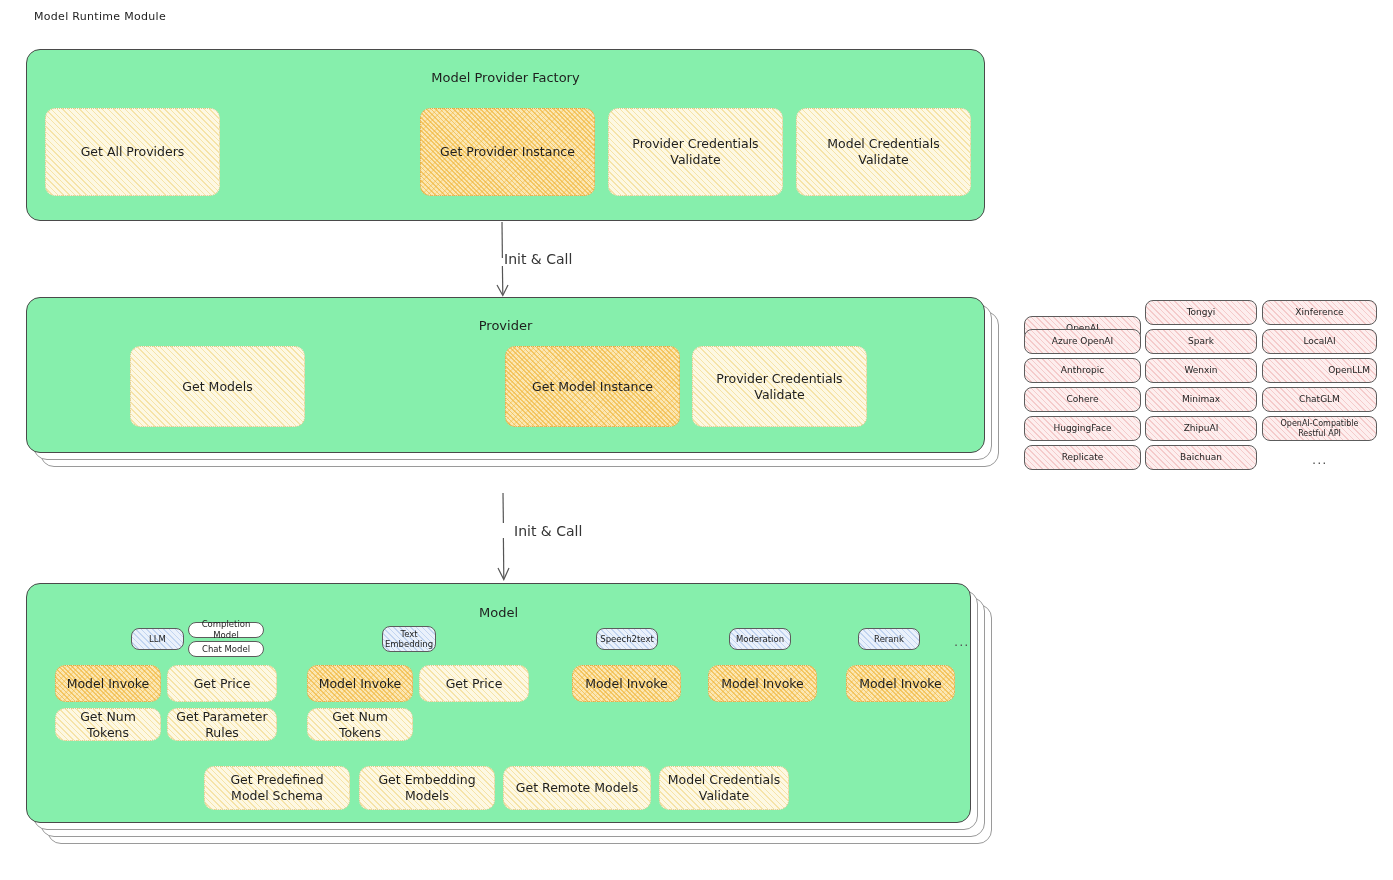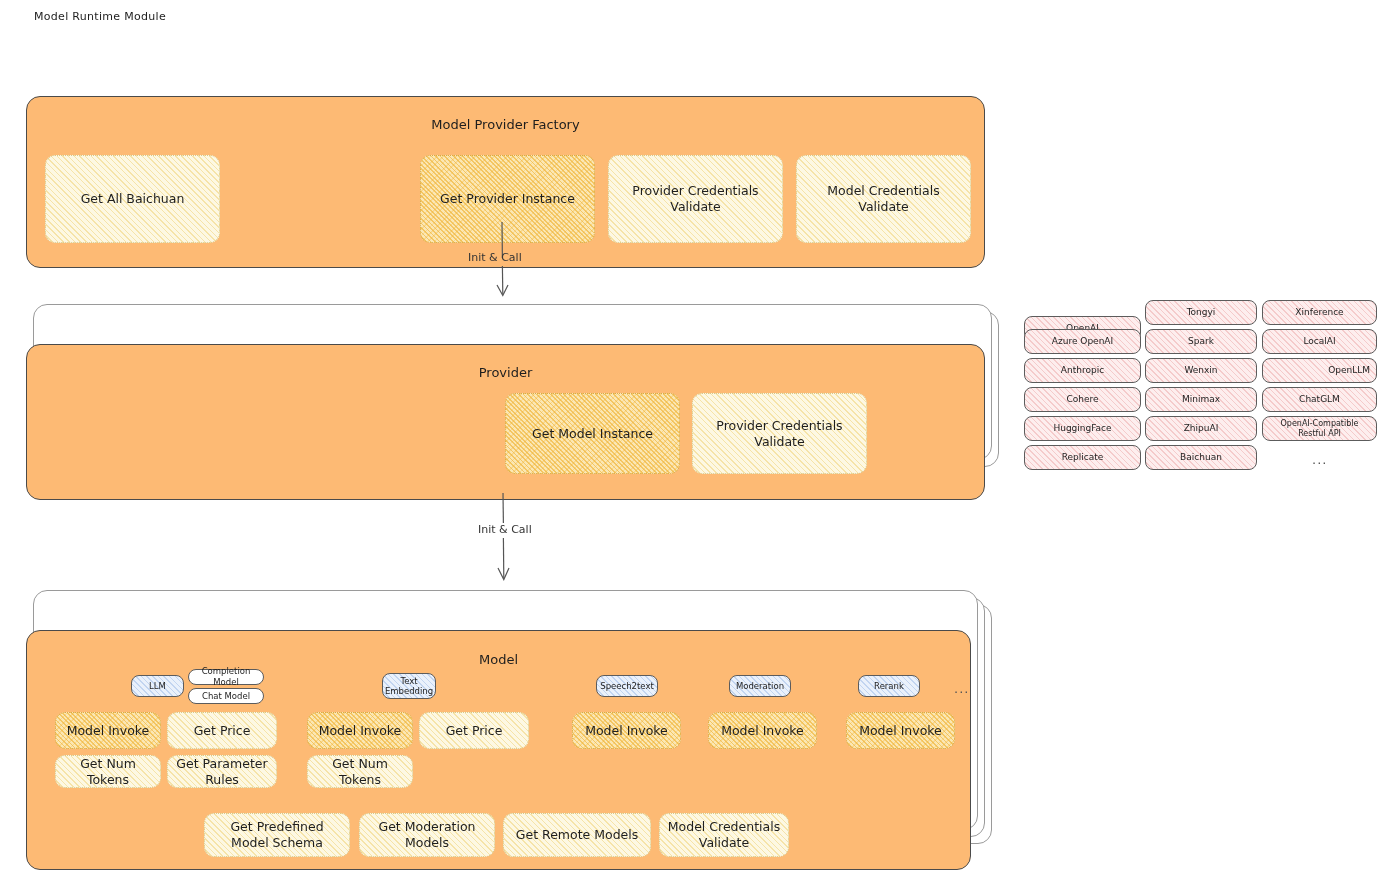--- a/index.html
+++ b/index.html
@@ -23,25 +23,24 @@
     left: 34px;
     top: 10px;
     font-size: 11px;
     letter-spacing: .3px;
     color: #1e1e1e;
   }
 
   
   .card {
     position: absolute;
-    background: #fdba74;
+    background: #86efac;
     border: 1.3px solid #4a4a4a;
     border-radius: 14px;
     box-sizing: border-box;
-    margin-top: 47px;
   }
   .card-ghost {
     position: absolute;
     background: #ffffff;
     border: 1.1px solid #9a9a9a;
     border-radius: 14px;
     box-sizing: border-box;
   }
   .card-title {
     position: absolute;
@@ -126,42 +125,43 @@
     border: 1.1px solid #5c5c5c;
     background: #ffffff;
     border-radius: 8px;
     font-size: 8.5px;
   }
 
   
   .arrow-wrap { position: absolute; }
   .arrow-label {
     position: absolute;
-    font-size: 11px;
+    font-size: 14px;
     color: #343434;
     white-space: nowrap;
+    margin-left: 36px;
   }
 
   .ellipsis {
     position: absolute;
     font-size: 13px;
     color: #555;
     letter-spacing: 1px;
   }
 </style>
 </head>
 <body>
 
 <div id="page-title">Model Runtime Module</div>
 
 <div class="card" style="left:26px; top:49px; width:959px; height:172px;">
   <div class="card-title" style="top:20px;">Model Provider Factory</div>
 
   <div class="box yellow" style="left:18px; top:58px; width:175px; height:88px;">
-    <span>Get All Baichuan</span>
+    <span>Get All Providers</span>
   </div>
   <div class="box orange" style="left:393px; top:58px; width:175px; height:88px;">
     <span>Get Provider Instance</span>
   </div>
   <div class="box yellow" style="left:581px; top:58px; width:175px; height:88px;">
     <span>Provider Credentials Validate</span>
   </div>
   <div class="box yellow" style="left:769px; top:58px; width:175px; height:88px;">
     <span>Model Credentials Validate</span>
   </div>
@@ -174,20 +174,23 @@
     <path d="M27 63 L32.8 73.5 L38 63" stroke="#555" stroke-width="1.2" fill="none"></path>
   </svg>
   <div class="arrow-label" style="left:-2px; top:29px;">Init &amp; Call</div>
 </div>
 
 <div class="card-ghost" style="left:40px; top:311px; width:959px; height:156px;"></div>
 <div class="card-ghost" style="left:33px; top:304px; width:959px; height:156px;"></div>
 <div class="card" style="left:26px; top:297px; width:959px; height:156px;">
   <div class="card-title" style="top:20px;">Provider</div>
 
+  <div class="box yellow" style="left:103px; top:48px; width:175px; height:81px;">
+    <span>Get Models</span>
+  </div>
   <div class="box orange" style="left:478px; top:48px; width:175px; height:81px;">
     <span>Get Model Instance</span>
   </div>
   <div class="box yellow" style="left:665px; top:48px; width:175px; height:81px;">
     <span>Provider Credentials Validate</span>
   </div>
 </div>
 
 <div style="position:absolute; left:1024px; top:300px;">
 
@@ -318,21 +321,21 @@
   <div class="box orange" style="left:819px; top:81px; width:109px; height:37px;">
     <span>Model Invoke</span>
   </div>
 
   <div class="ellipsis" style="left:927px; top:50px;">...</div>
 
   <div class="box yellow" style="left:177px; top:182px; width:146px; height:44px;">
     <span>Get Predefined Model Schema</span>
   </div>
   <div class="box yellow" style="left:332px; top:182px; width:136px; height:44px;">
-    <span>Get Moderation Models</span>
+    <span>Get Embedding Models</span>
   </div>
   <div class="box yellow" style="left:476px; top:182px; width:148px; height:44px;">
     <span>Get Remote Models</span>
   </div>
   <div class="box yellow" style="left:632px; top:182px; width:130px; height:44px;">
     <span>Model Credentials Validate</span>
   </div>
 </div>
 
 </body></html>

